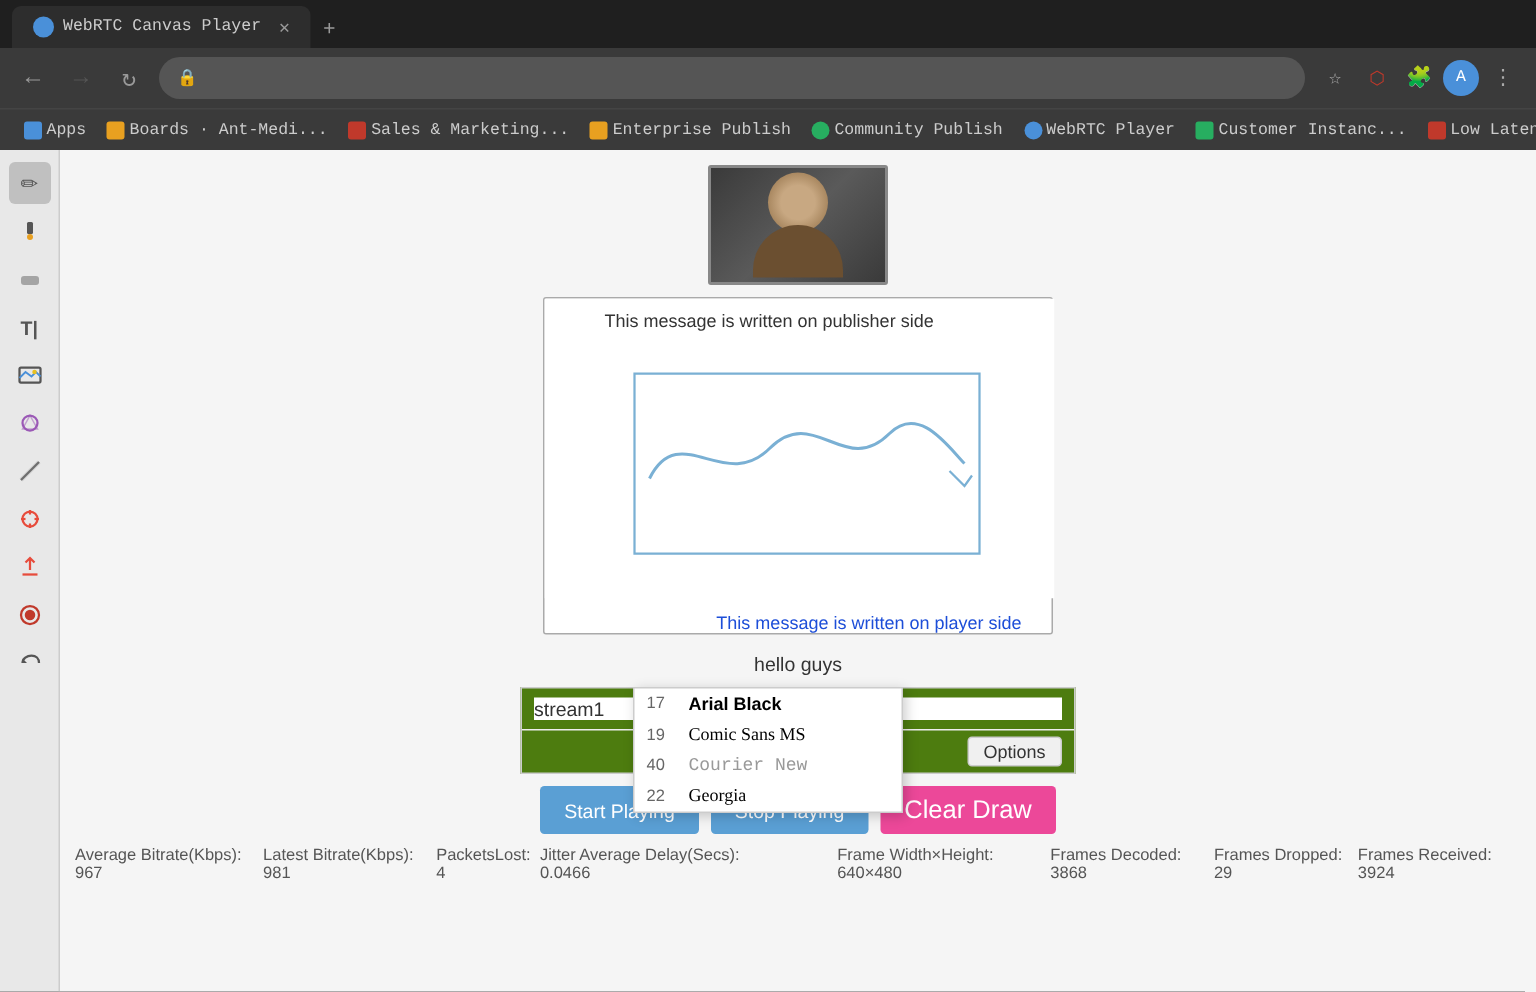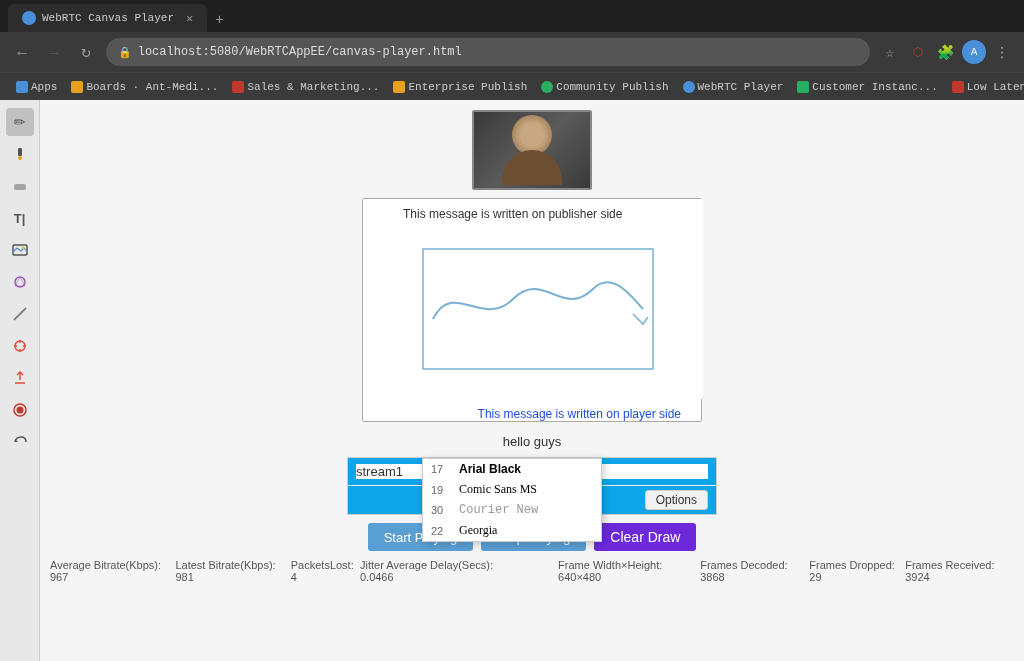--- a/index.html
+++ b/index.html
@@ -258,21 +258,21 @@
       font-size: 13px;
       color: #333;
       text-align: center;
       padding: 4px 0 8px 0;
       width: 340px;
     }
 
     
     .stream-section {
       width: 370px;
-      background: #0ea5e9;
+      background: #4d7c0f;
       border: 1px solid #ccc;
       padding: 0;
     }
 
     .stream-input-row {
       display: flex;
       align-items: center;
       padding: 6px 8px;
       border-bottom: 1px solid #eee;
     }
@@ -322,26 +322,26 @@
       background: #5a9fd4;
       color: white;
       border: none;
       padding: 6px 16px;
       border-radius: 3px;
       font-size: 13px;
       cursor: pointer;
     }
 
     .btn-clear {
-      background: #6d28d9;
+      background: #ec4899;
       color: white;
       border: none;
       padding: 6px 16px;
       border-radius: 3px;
-      font-size: 14px;
+      font-size: 17px;
       cursor: pointer;
     }
 
     .stats-area {
       display: flex;
       gap: 40px;
       margin-top: 8px;
       font-size: 11px;
       color: #555;
     }
@@ -368,21 +368,20 @@
     <div style="color:#999;padding:4px 8px;font-size:14px;cursor:pointer;">+</div>
   </div>
 
   <div class="browser-toolbar">
     <div class="nav-btn">←</div>
     <div class="nav-btn" style="color:#555;">→</div>
     <div class="nav-btn">↻</div>
 
     <div class="address-bar">
       <span class="lock-icon">🔒</span>
-      <span class="url-text">localhost:5080/WebRTCAppEE/canvas-player.html</span>
     </div>
 
     <div class="toolbar-icons">
       <div class="toolbar-icon">☆</div>
       <div class="toolbar-icon" style="color:#c0392b;font-size:12px;">⬡</div>
       <div class="toolbar-icon">🧩</div>
       <div class="toolbar-icon" style="background:#4a90d9;border-radius:50%;color:white;font-size:11px;">A</div>
       <div class="toolbar-icon">⋮</div>
     </div>
   </div>
@@ -522,21 +521,21 @@
       <div class="font-dropdown" style="top:260px;left:60px;">
         <div class="font-dropdown-item">
           <span class="font-size-label">17</span>
           <span style="font-family:Arial;font-weight:900;">Arial Black</span>
         </div>
         <div class="font-dropdown-item">
           <span class="font-size-label">19</span>
           <span style="font-family:'Comic Sans MS',cursive;">Comic Sans MS</span>
         </div>
         <div class="font-dropdown-item">
-          <span class="font-size-label">30</span>
+          <span class="font-size-label">40</span>
           <span style="font-family:'Courier New',monospace;color:#999;">Courier New</span>
         </div>
         <div class="font-dropdown-item">
           <span class="font-size-label">22</span>
           <span style="font-family:Georgia,serif;">Georgia</span>
         </div>
       </div>
     </div>
 
     <div class="hello-text">hello guys</div>

